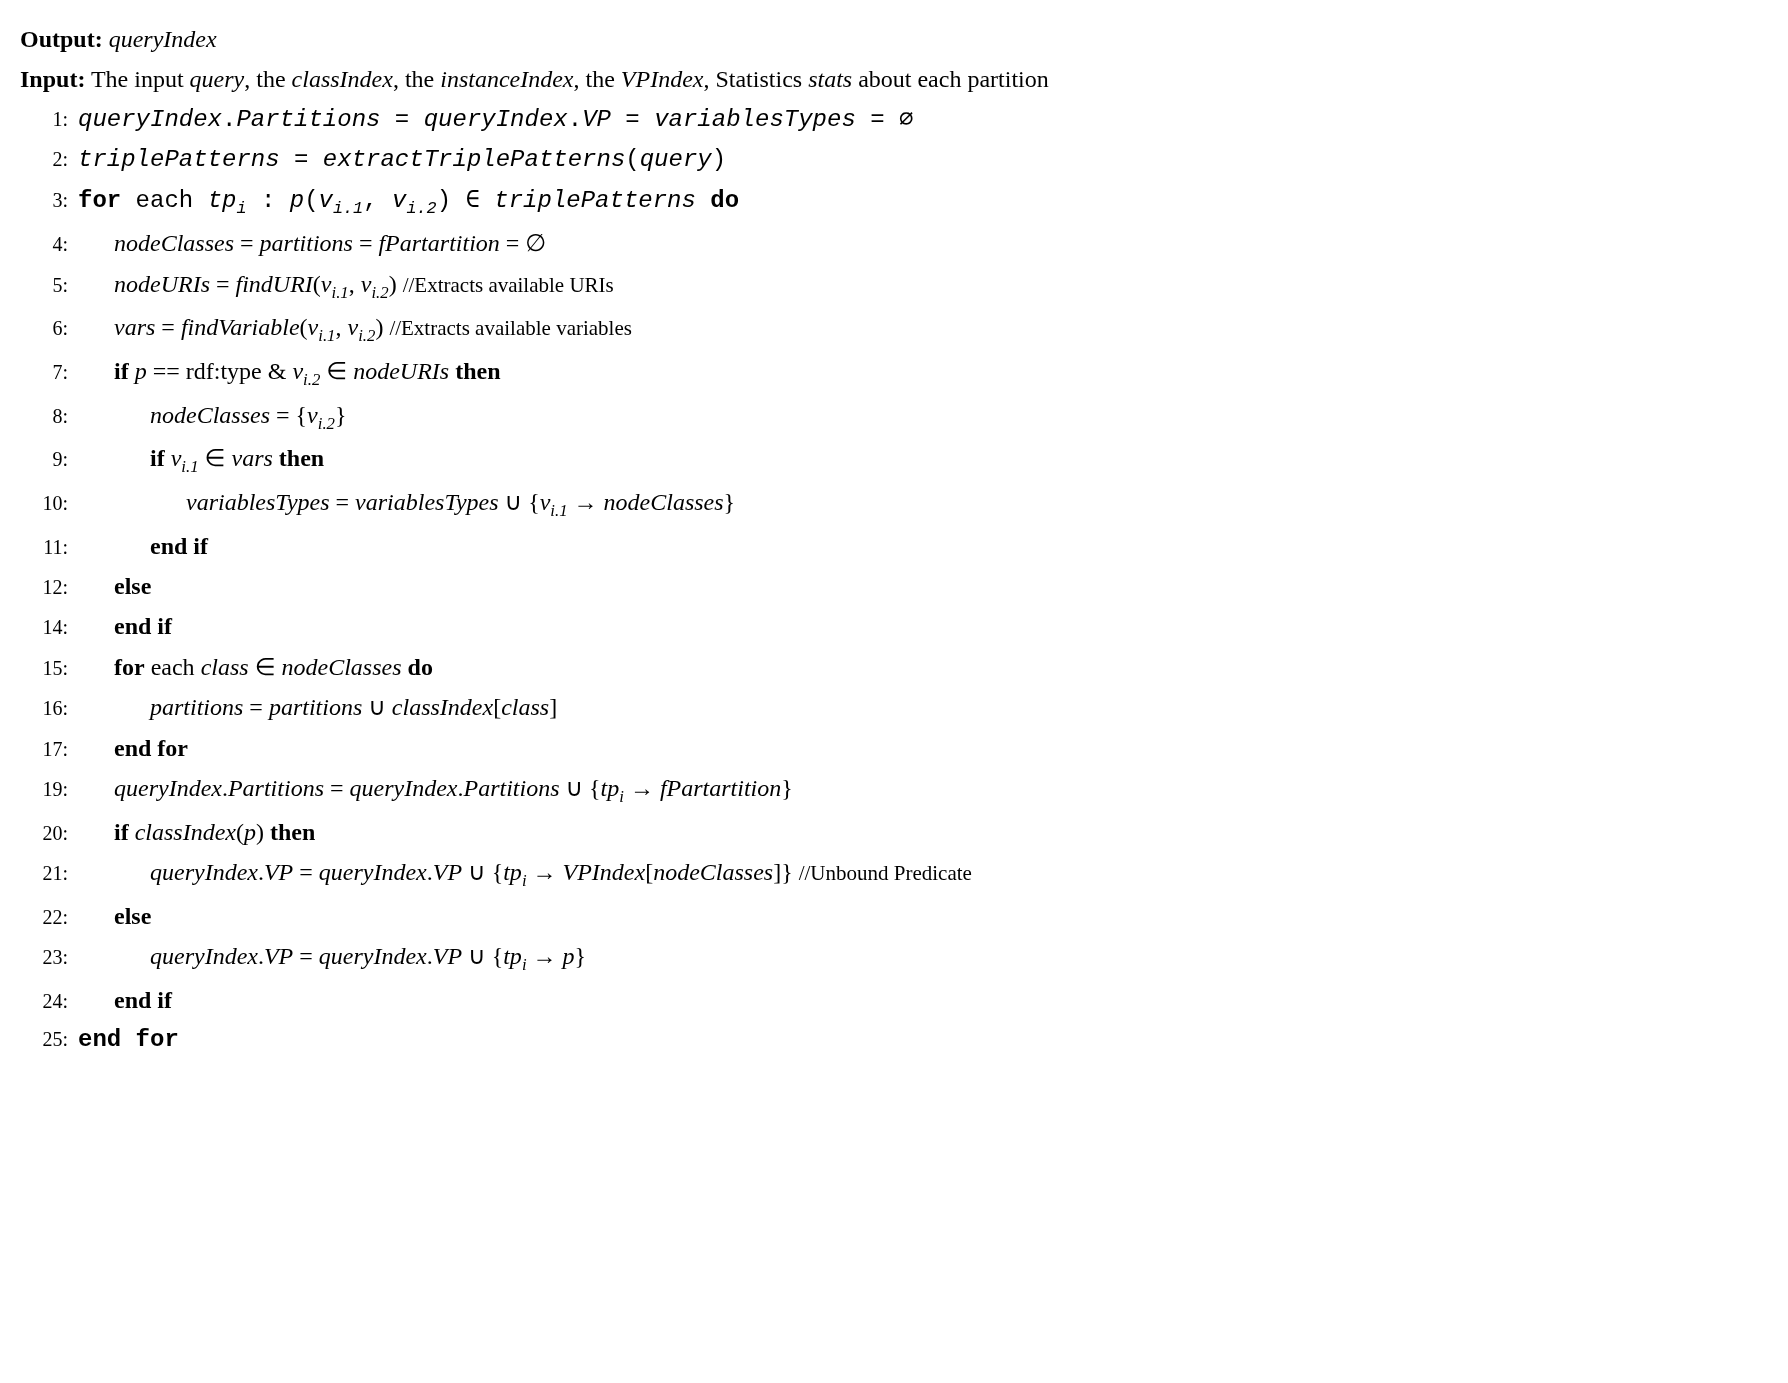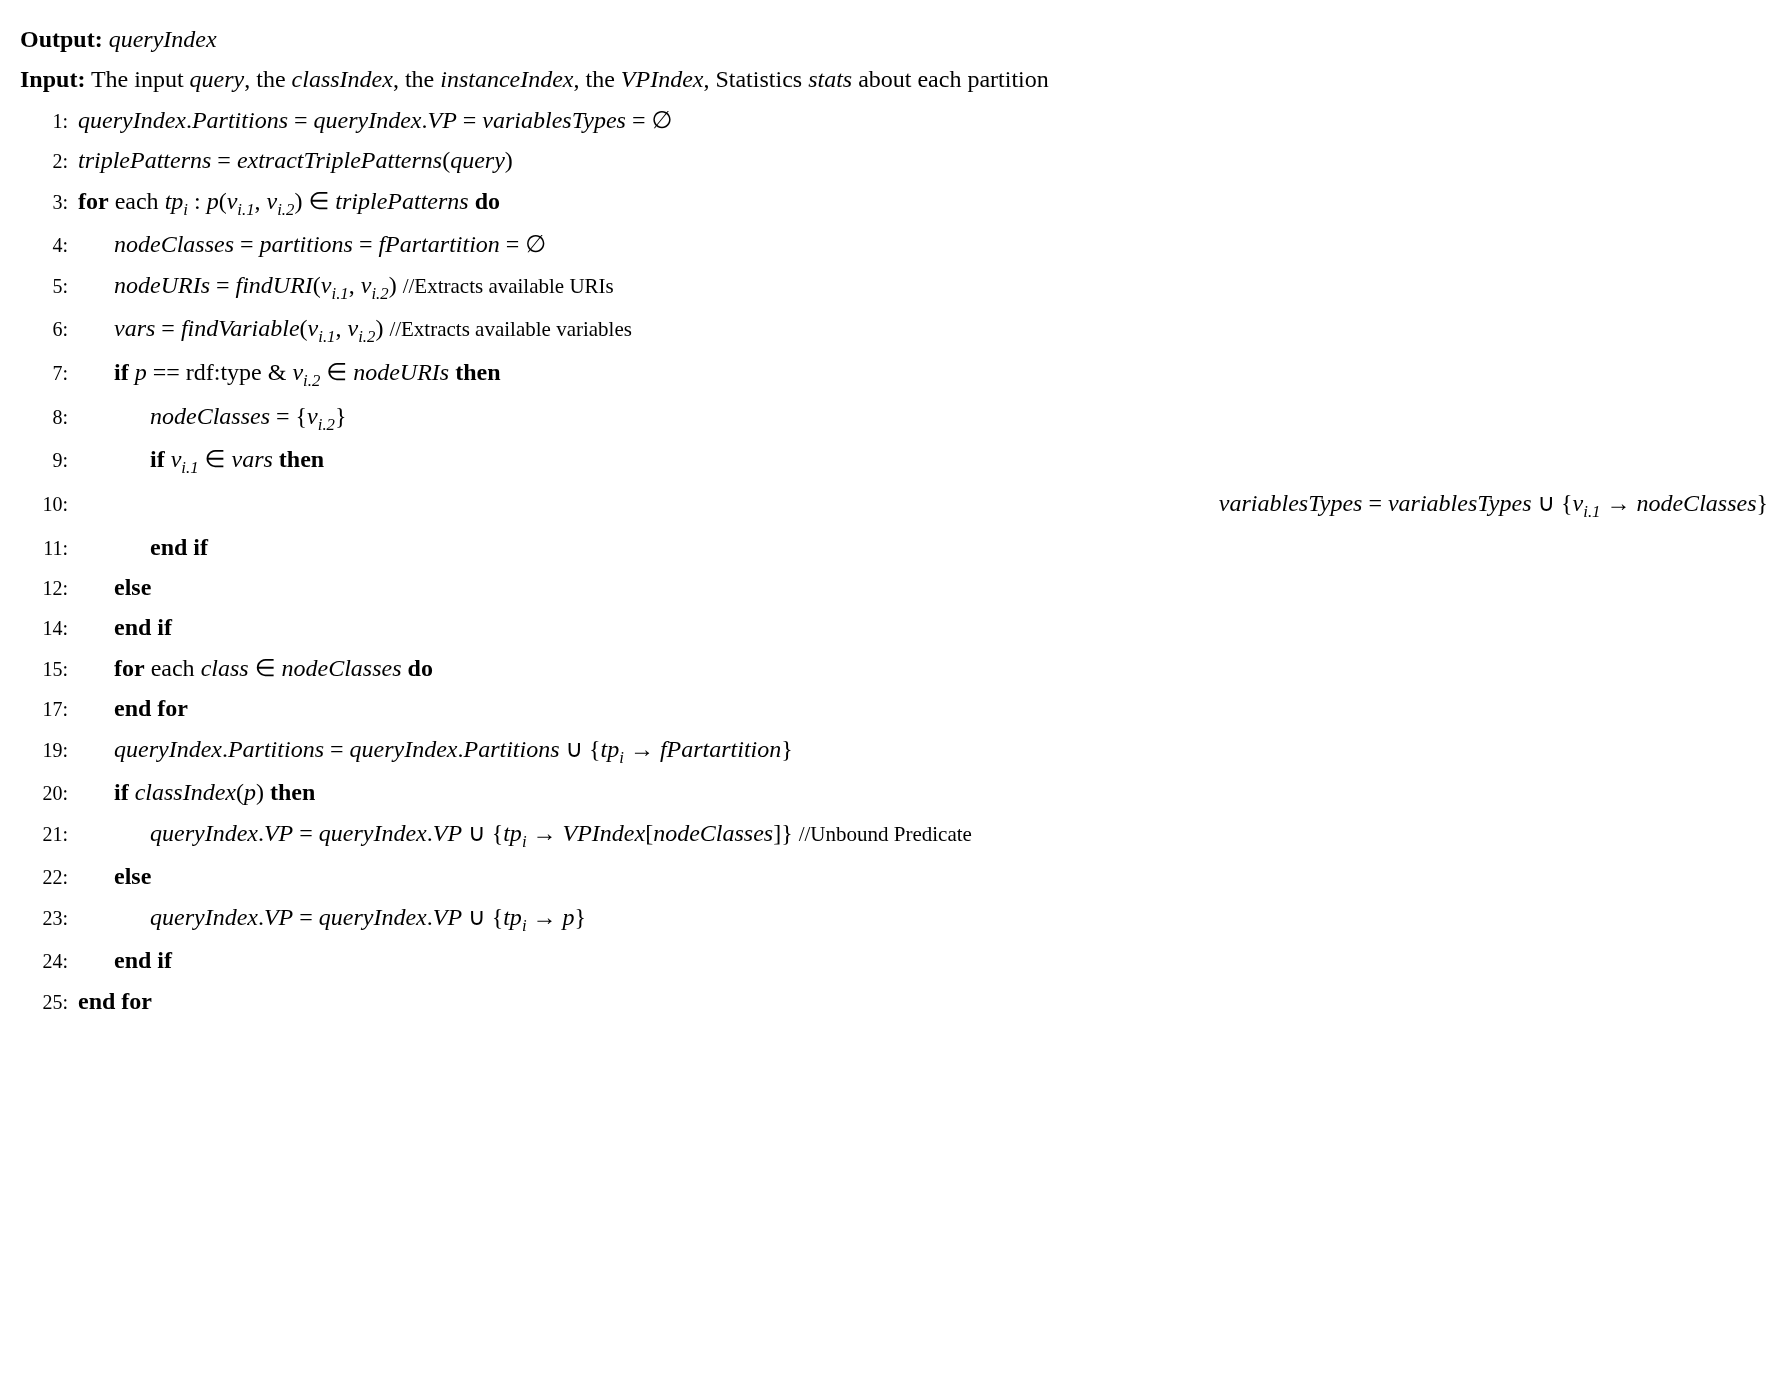--- a/index.html
+++ b/index.html
@@ -24,24 +24,24 @@
   .line-num {
     width: 48px;
     text-align: right;
     font-size: 20px;
     padding-right: 10px;
     flex-shrink: 0;
   }
   .content {
     flex: 1;
   }
-  .indent-1 { padding-left: 0px; }
+  .indent-1 { padding-left: 0px; font-family: Liberation Mono, monospace; }
   .indent-2 { padding-left: 36px; }
   .indent-3 { padding-left: 72px; }
-  .indent-4 { padding-left: 108px; text-align: right; }
+  .indent-4 { padding-left: 108px; }
   .bold { font-weight: bold; }
   .italic { font-style: italic; }
   .comment { font-size: 21px; font-style: normal; }
   .sub { font-size: 0.7em; vertical-align: sub; font-style: italic; }
 </style>
 </head>
 <body>
 
 <div class="algo-container">
 
@@ -147,20 +147,26 @@
     </div>
   </div>
 
   <div class="algo-line">
     <div class="line-num">15:</div>
     <div class="content indent-2">
       <span class="bold">for</span><span> each </span><span class="italic">class</span><span> ∈ </span><span class="italic">nodeClasses</span><span class="bold"> do</span>
     </div>
   </div>
 
+  <div class="algo-line">
+    <div class="line-num">16:</div>
+    <div class="content indent-3">
+      <span class="italic">partitions</span><span> = </span><span class="italic">partitions</span><span> ∪ </span><span class="italic">classIndex</span><span>[</span><span class="italic">class</span><span>]</span>
+    </div>
+  </div>
 
   <div class="algo-line">
     <div class="line-num">17:</div>
     <div class="content indent-2">
       <span class="bold">end for</span>
     </div>
   </div>
 
 
   <div class="algo-line">

